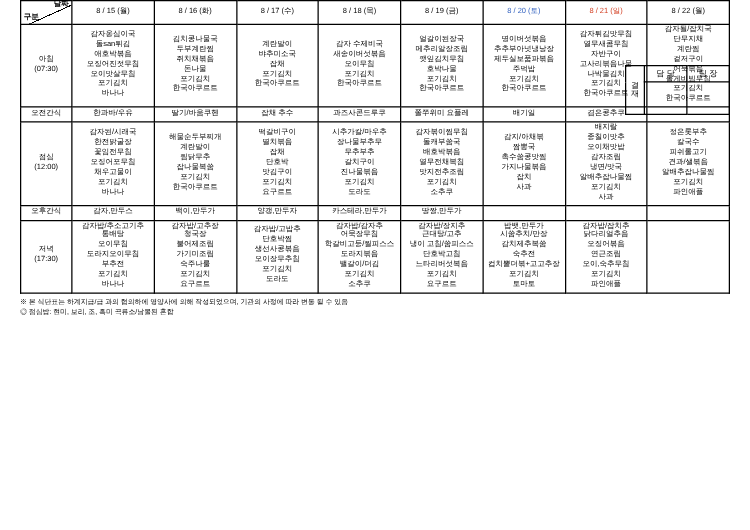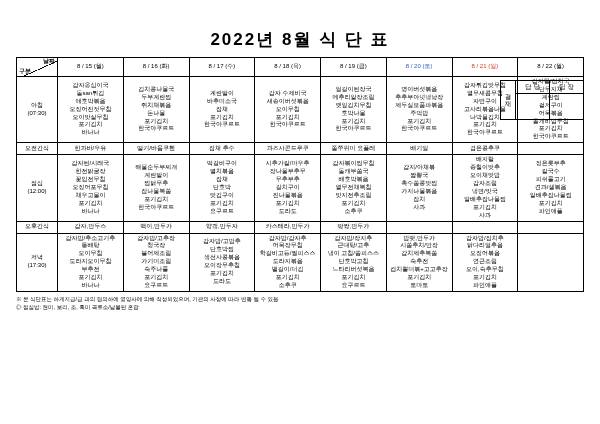--- a/index.html
+++ b/index.html
@@ -131,21 +131,20 @@
     font-size: 5.5px;
     line-height: 1.5;
   }
   .footnotes div { white-space: nowrap; }
 </style>
 </head>
 <body>
 
 <div class="page">
 
-  <div class="title">2022년 8월 식 단 표</div>
 
   <table class="approval">
     <tbody>
         <tr>
       <td class="lbl-col" rowspan="2">결재</td>
       <td class="hdr">담 당</td>
       <td class="hdr">팀 장</td>
     </tr>
     <tr>
       <td class="sign"></td>

